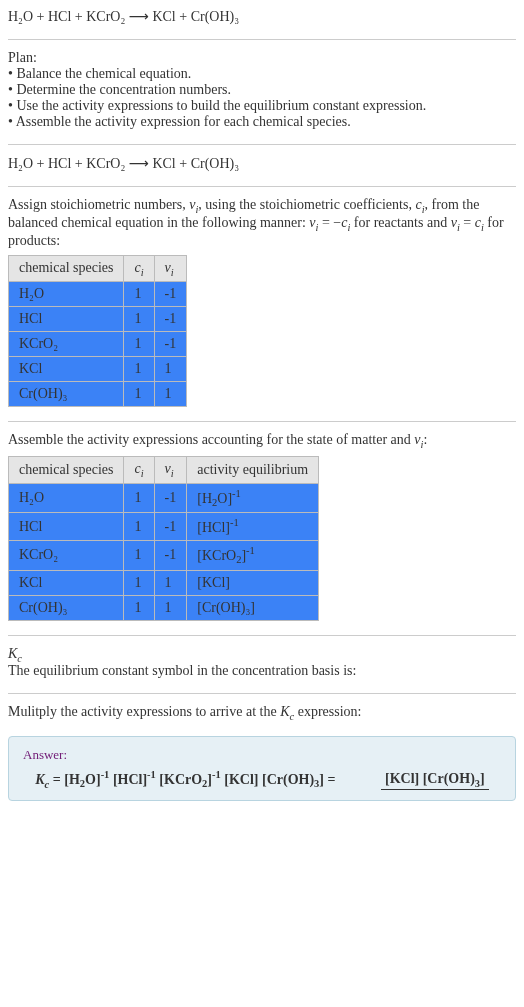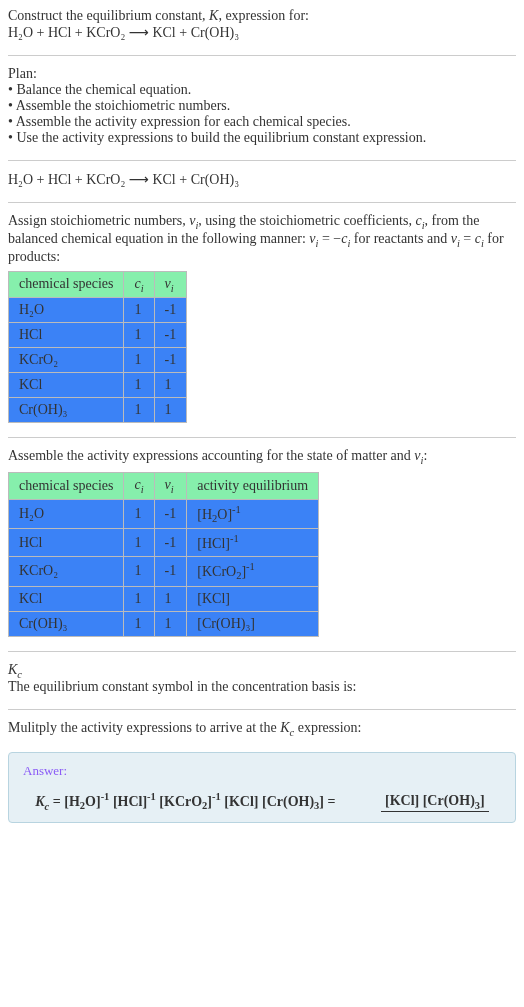--- a/index.html
+++ b/index.html
@@ -24,33 +24,33 @@
     margin: 6px 0;
   }
   table.data-table th, table.data-table td {
     border: 1px solid #bbb;
     padding: 4px 10px;
     text-align: left;
     font-weight: normal;
     background: #3b82f6;
   }
   table.data-table th {
-    background: #86efac;
+    background: #e5e5e5;
   }
   .answer-box {
     background: #e6f0f5;
     border: 1px solid #b8d4e0;
     border-radius: 4px;
     padding: 10px 14px;
     margin-top: 6px;
   }
   .answer-label {
     font-size: 13px;
-    margin-bottom: 12px;
-    color: #8b5cf6;
+    margin-bottom: 6px;
+    color: #701a75;
   }
   .kc-line {
     text-align: center;
     font-family: 'Times New Roman', serif;
     font-weight: bold;
   }
   .frac {
     display: inline-block;
     vertical-align: middle;
     text-align: right;
@@ -67,33 +67,30 @@
   }
   sup, sub {
     font-size: 0.75em;
   }
   .ital { font-style: italic; }
 </style>
 </head>
 <body>
 
 <div class="section">
-  <div>
-    Construct the equilibrium constant, <span class="ital">K</span>, expression for:
-  </div>
   <div>H₂O + HCl + KCrO₂ ⟶ KCl + Cr(OH)₃</div>
 </div>
 <hr>
 
 <div class="section">
   <div>Plan:</div>
   <div>• Balance the chemical equation.</div>
-  <div>• Assemble the stoichiometric numbers.</div>
+  <div>• Determine the concentration numbers.</div>
+  <div>• Use the activity expressions to build the equilibrium constant expression.</div>
   <div>• Assemble the activity expression for each chemical species.</div>
-  <div>• Use the activity expressions to build the equilibrium constant expression.</div>
 </div>
 <hr>
 
 <div class="section">
   <div>H₂O + HCl + KCrO₂ ⟶ KCl + Cr(OH)₃</div>
 </div>
 <hr>
 
 <div class="section">
   <div>

